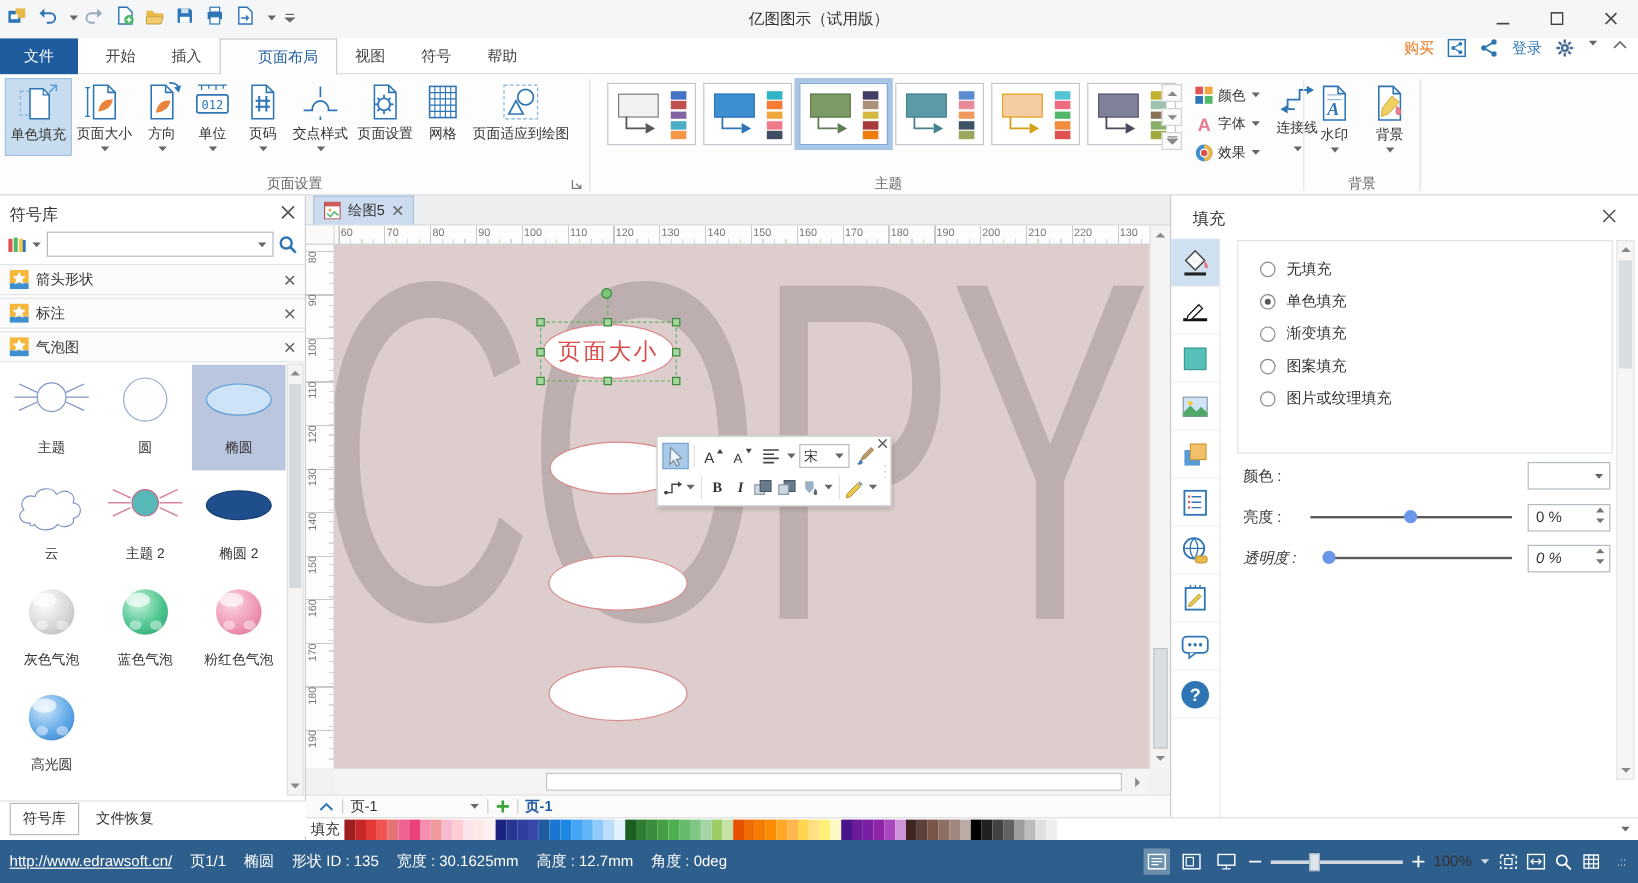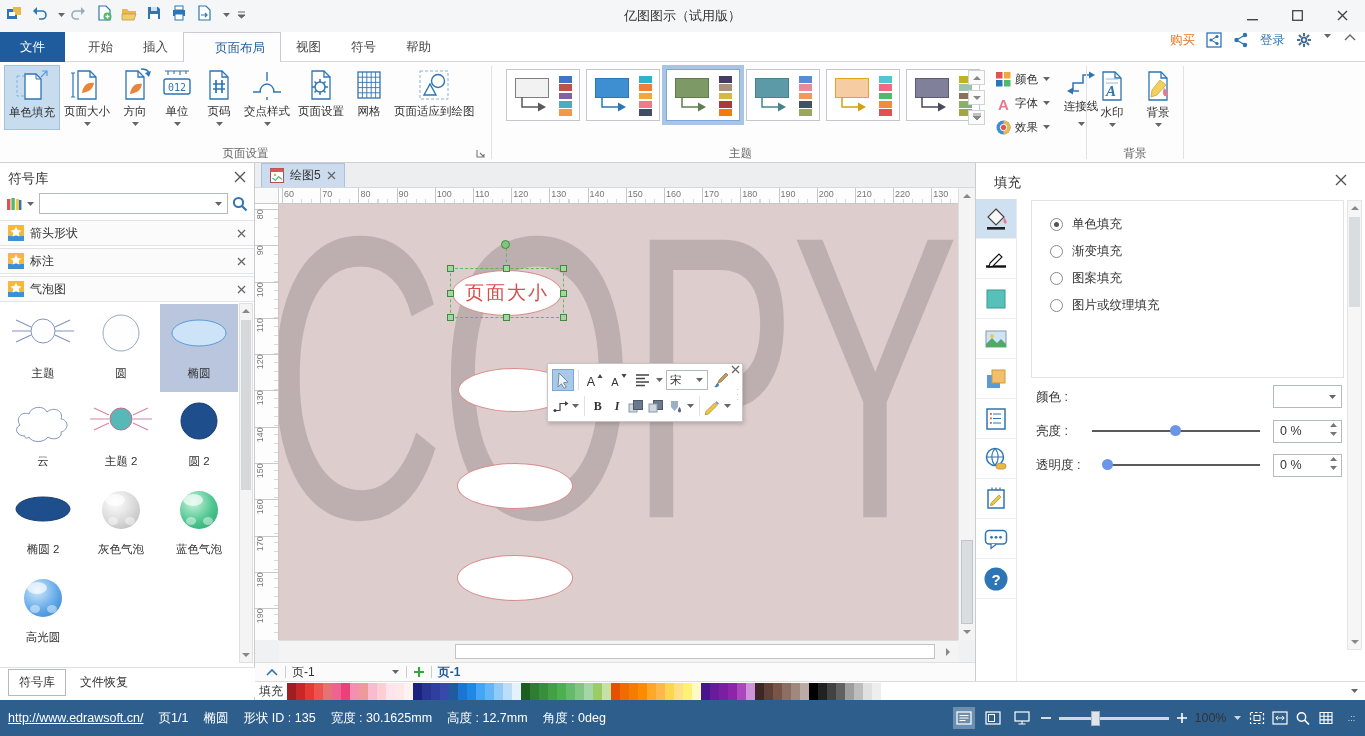--- a/index.html
+++ b/index.html
@@ -822,28 +822,20 @@
                 <path d="M8,13l15,7M4,24h19M8,35l15,-7M47,20l15,-7M47,24h19M47,28l15,7"></path>
               </g>
               <circle cx="35" cy="24" r="11" fill="#57b8b8" stroke="#c86a8a"></circle>
             </svg>
           </div>
           <div class="cl">主题 2</div>
         </div>
         <div class="cell">
           <div class="glyph">
             <svg width="70" height="56" viewBox="0 0 70 56" xmlns="http://www.w3.org/2000/svg">
-              <circle cx="35" cy="26" r="18" fill="#1f4e8c" stroke="#173e70"></circle>
-            </svg>
-          </div>
-          <div class="cl">圆 2</div>
-        </div>
-        <div class="cell">
-          <div class="glyph">
-            <svg width="70" height="56" viewBox="0 0 70 56" xmlns="http://www.w3.org/2000/svg">
               <ellipse cx="35" cy="26" rx="27" ry="12" fill="#1f4e8c" stroke="#173e70"></ellipse>
             </svg>
           </div>
           <div class="cl">椭圆 2</div>
         </div>
         <div class="cell">
           <div class="glyph">
             <svg width="70" height="56" viewBox="0 0 70 56" xmlns="http://www.w3.org/2000/svg">
               <defs>
                 <radialGradient id="gg" cx="0.35" cy="0.3" r="0.95">
@@ -870,20 +862,38 @@
                   <stop offset="1" stop-color="#2ba06e"></stop>
                 </radialGradient>
               </defs>
               <circle cx="35" cy="27" r="19" fill="url(#gn)"></circle>
               <ellipse cx="29" cy="17" rx="10" ry="6" fill="#fff" opacity="0.65"></ellipse>
               <ellipse cx="27" cy="38" rx="5" ry="4" fill="#fff" opacity="0.45"></ellipse>
               <ellipse cx="44" cy="38" rx="5" ry="4" fill="#fff" opacity="0.45"></ellipse>
             </svg>
           </div>
           <div class="cl">蓝色气泡</div>
+        </div>
+        <div class="cell">
+          <div class="glyph">
+            <svg width="70" height="56" viewBox="0 0 70 56" xmlns="http://www.w3.org/2000/svg">
+              <defs>
+                <radialGradient id="pk" cx="0.35" cy="0.3" r="0.95">
+                  <stop offset="0" stop-color="#fbd6e3"></stop>
+                  <stop offset="0.55" stop-color="#ef9ab5"></stop>
+                  <stop offset="1" stop-color="#d96a92"></stop>
+                </radialGradient>
+              </defs>
+              <circle cx="35" cy="27" r="19" fill="url(#pk)"></circle>
+              <ellipse cx="29" cy="17" rx="10" ry="6" fill="#fff" opacity="0.65"></ellipse>
+              <ellipse cx="27" cy="38" rx="5" ry="4" fill="#fff" opacity="0.45"></ellipse>
+              <ellipse cx="44" cy="38" rx="5" ry="4" fill="#fff" opacity="0.45"></ellipse>
+            </svg>
+          </div>
+          <div class="cl">粉红色气泡</div>
         </div>
         <div class="cell">
           <div class="glyph">
             <svg width="70" height="56" viewBox="0 0 70 56" xmlns="http://www.w3.org/2000/svg">
               <defs>
                 <radialGradient id="bl" cx="0.35" cy="0.3" r="0.95">
                   <stop offset="0" stop-color="#cfe8fb"></stop>
                   <stop offset="0.55" stop-color="#64aae8"></stop>
                   <stop offset="1" stop-color="#2f7cc8"></stop>
                 </radialGradient>
@@ -1248,20 +1258,24 @@
         </span>
       <span class="rp-ib">
           <svg width="26" height="26" viewBox="0 0 26 26" xmlns="http://www.w3.org/2000/svg">
             <circle cx="13" cy="13" r="11.5" fill="#2e75b6"></circle>
             <text x="13" y="18.5" font-size="15" font-weight="bold" fill="#fff" text-anchor="middle" font-family="Liberation Sans,sans-serif">?</text>
           </svg>
         </span>
     </div>
     <div id="optbox">
 
+    <div class="optrow">
+          <span class="radio"></span>
+          <span class="ol">无填充</span>
+        </div>
         <div class="optrow">
           <span class="radio sel"></span>
           <span class="ol">单色填充</span>
         </div>
         <div class="optrow">
           <span class="radio"></span>
           <span class="ol">渐变填充</span>
         </div>
         <div class="optrow">
           <span class="radio"></span>
@@ -1295,21 +1309,21 @@
               </svg>
             </span>
             <span class="ic">
               <svg width="9" height="6" viewBox="0 0 9 6" xmlns="http://www.w3.org/2000/svg">
                 <path d="M1,1l3.5,4L8,1z" fill="#777"></path>
               </svg>
             </span>
           </span>
       </div>
     </div>
-    <div class="prow" style="top:290px;">
+    <div class="prow" style="top:290px;font-style:italic;">
       <span>透明度 :</span>
       <div class="ptrack" style="left:70px;width:154px;"></div>
       <div class="pthumb" style="left:66px;"></div>
       <div class="spin">
         <span>0 %</span>
         <span class="uds">
             <span class="ic">
               <svg width="9" height="6" viewBox="0 0 9 6" xmlns="http://www.w3.org/2000/svg">
                 <path d="M1,5l3.5,-4L8,5z" fill="#777"></path>
               </svg>

